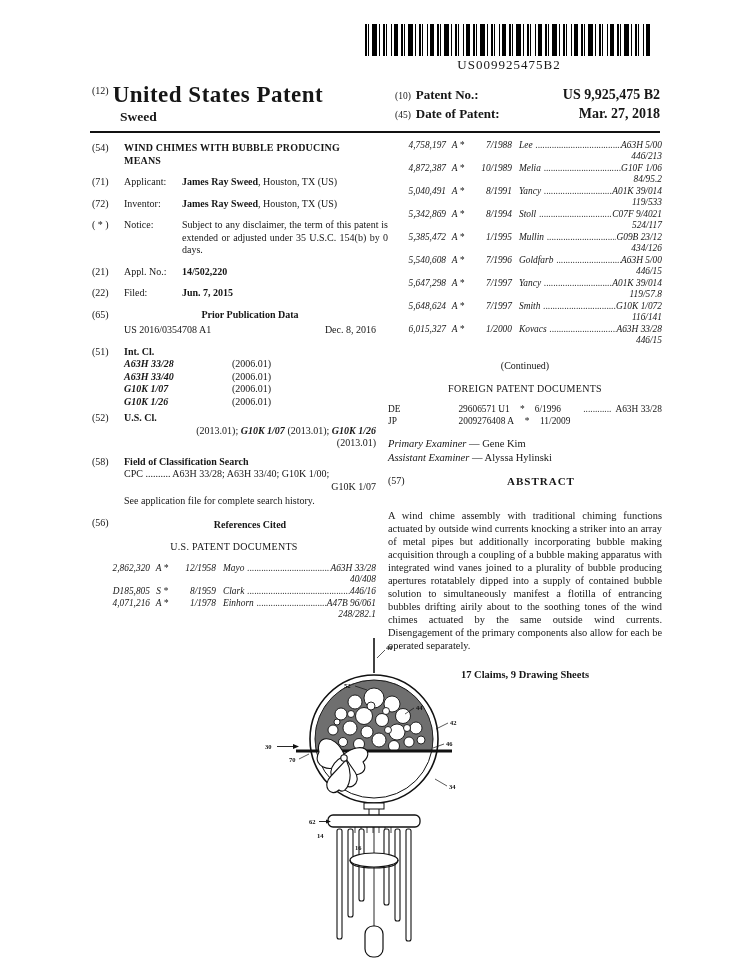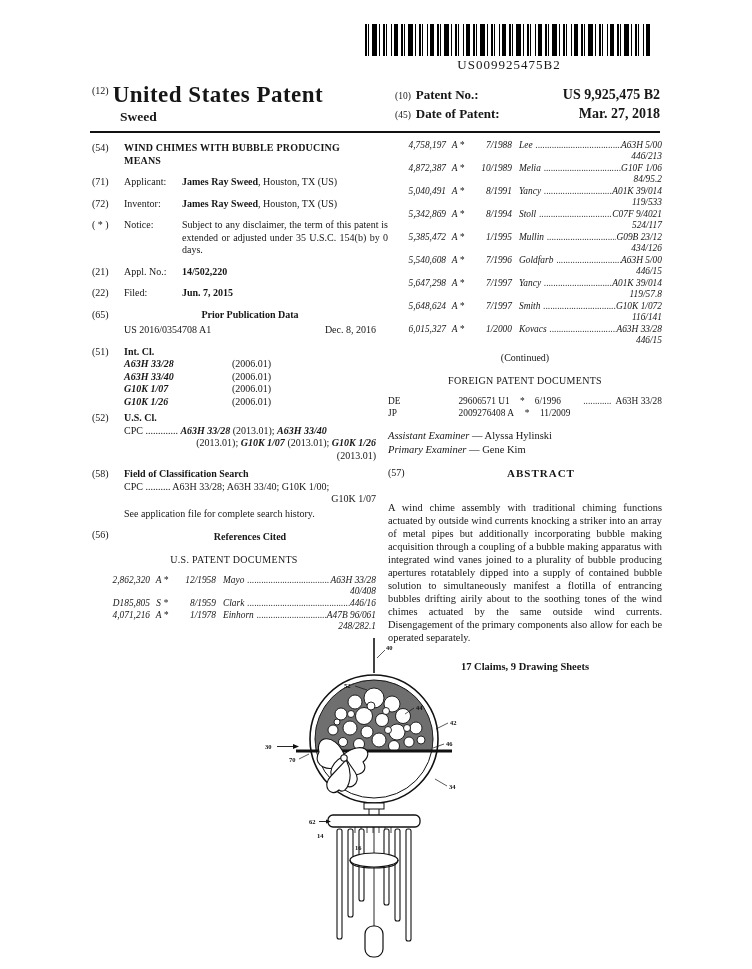--- a/index.html
+++ b/index.html
@@ -59,21 +59,21 @@
   .ref { font-size:9.4px; line-height:11px; }
   .ref-l1 { display:flex; white-space:nowrap; }
   .ref-num { width:58px; text-align:right; }
   .ref-kind { width:24px; text-align:center; }
   .ref-date { width:42px; text-align:right; }
   .ref-name { padding-left:7px; }
   .dots { flex:1 1 0; overflow:hidden; white-space:nowrap; padding:0 3px; color:#333; }
   .ref-cls { text-align:right; }
   .ref-l2 { text-align:right; }
   .ref-gap { margin-bottom:1px;font-style:italic; }
-  .continued { text-align:center; margin:6px 0 10px;font-family:Liberation Serif, serif; }
+  .continued { text-align:center; margin:14px 0 10px;font-family:Liberation Serif, serif; }
   .foreign-hdr { text-align:center; margin:4px 0 8px; letter-spacing:.3px; }
   .for-row { display:flex; font-size:9.4px; line-height:12px; white-space:nowrap; }
   .for-country { width:34px; }
   .for-num { width:92px; text-align:right; }
   .for-kind { width:26px; text-align:center; }
   .for-date { width:46px; text-align:left; }
   .for-dots { padding:0 4px; color:#333; }
   .for-cls { margin-left:auto; }
   .examiners { margin-top:10px; margin-bottom:10px; font-size:10.5px; line-height:14px; }
   .abs-hdr { display:grid; grid-template-columns:32px 1fr; margin-bottom:21px; }
@@ -193,21 +193,20 @@
             <span class="cls bi">G10K 1/26</span>
             <span>(2006.01)</span>
           </div>
       </span>
     </div>
 
     <div class="sect" style="margin-bottom:6px;">
       <span class="code">(52)</span>
       <span class="uscl">
         <div class="b">U.S. Cl.</div>
-        <div class="uscl-l1"><span>CPC .............</span><span> </span><span class="bi">A63H 33/28</span><span> (2013.01); </span><span class="bi">A63H 33/40</span></div>
         <div class="r-align"><span>(2013.01); </span><span class="bi">G10K 1/07</span><span> (2013.01); </span><span class="bi">G10K 1/26</span></div>
         <div class="r-align">(2013.01)</div>
       </span>
     </div>
 
     <div class="sect">
       <span class="code">(58)</span>
       <span>
         <div class="b">Field of Classification Search</div>
         <div>CPC .......... A63H 33/28; A63H 33/40; G10K 1/00;</div>
@@ -372,22 +371,22 @@
       <span class="for-cls">A63H 33/28</span>
     </div>
     <div class="for-row">
       <span class="for-country">JP</span>
       <span class="for-num">2009276408 A</span>
       <span class="for-kind">*</span>
       <span class="for-date">11/2009</span>
     </div>
 
     <div class="examiners">
+      <div><span class="it">Primary Examiner</span><span> </span><span>— Gene Kim</span></div>
       <div><span class="it">Assistant Examiner</span><span> </span><span>— Alyssa Hylinski</span></div>
-      <div><span class="it">Primary Examiner</span><span> </span><span>— Gene Kim</span></div>
     </div>
 
     <div class="abs-hdr">
       <span class="code">(57)</span>
       <span class="abs-title">ABSTRACT</span>
     </div>
     <div class="abs-text">A wind chime assembly with traditional chiming functions actuated by outside wind currents knocking a striker into an array of metal pipes but additionally incorporating bubble making acquisition through a coupling of a bubble making apparatus with integrated wind vanes joined to a plurality of bubble producing apertures rotatablely dipped into a supply of contained bubble solution to simultaneously manifest a flotilla of entrancing bubbles drifting airily about to the soothing tones of the wind chimes actuated by the same outside wind currents. Disengagement of the primary components also allow for each be operated separately.</div>
     <div class="claims">17 Claims, 9 Drawing Sheets</div>
   </div>
 

